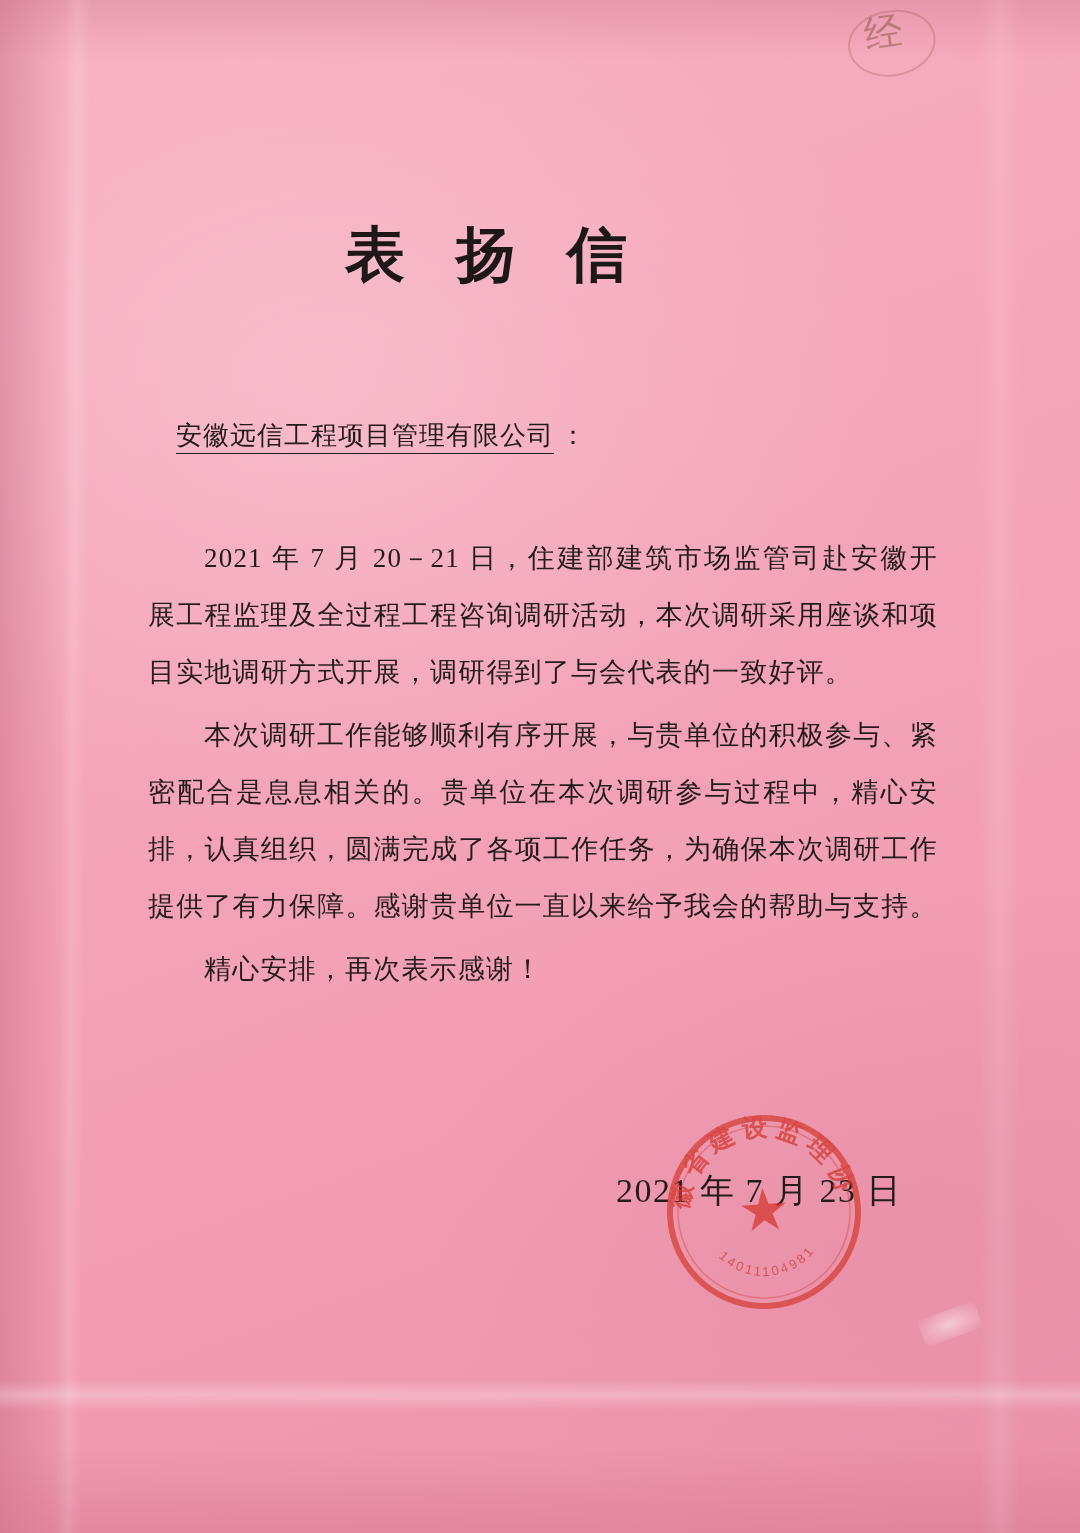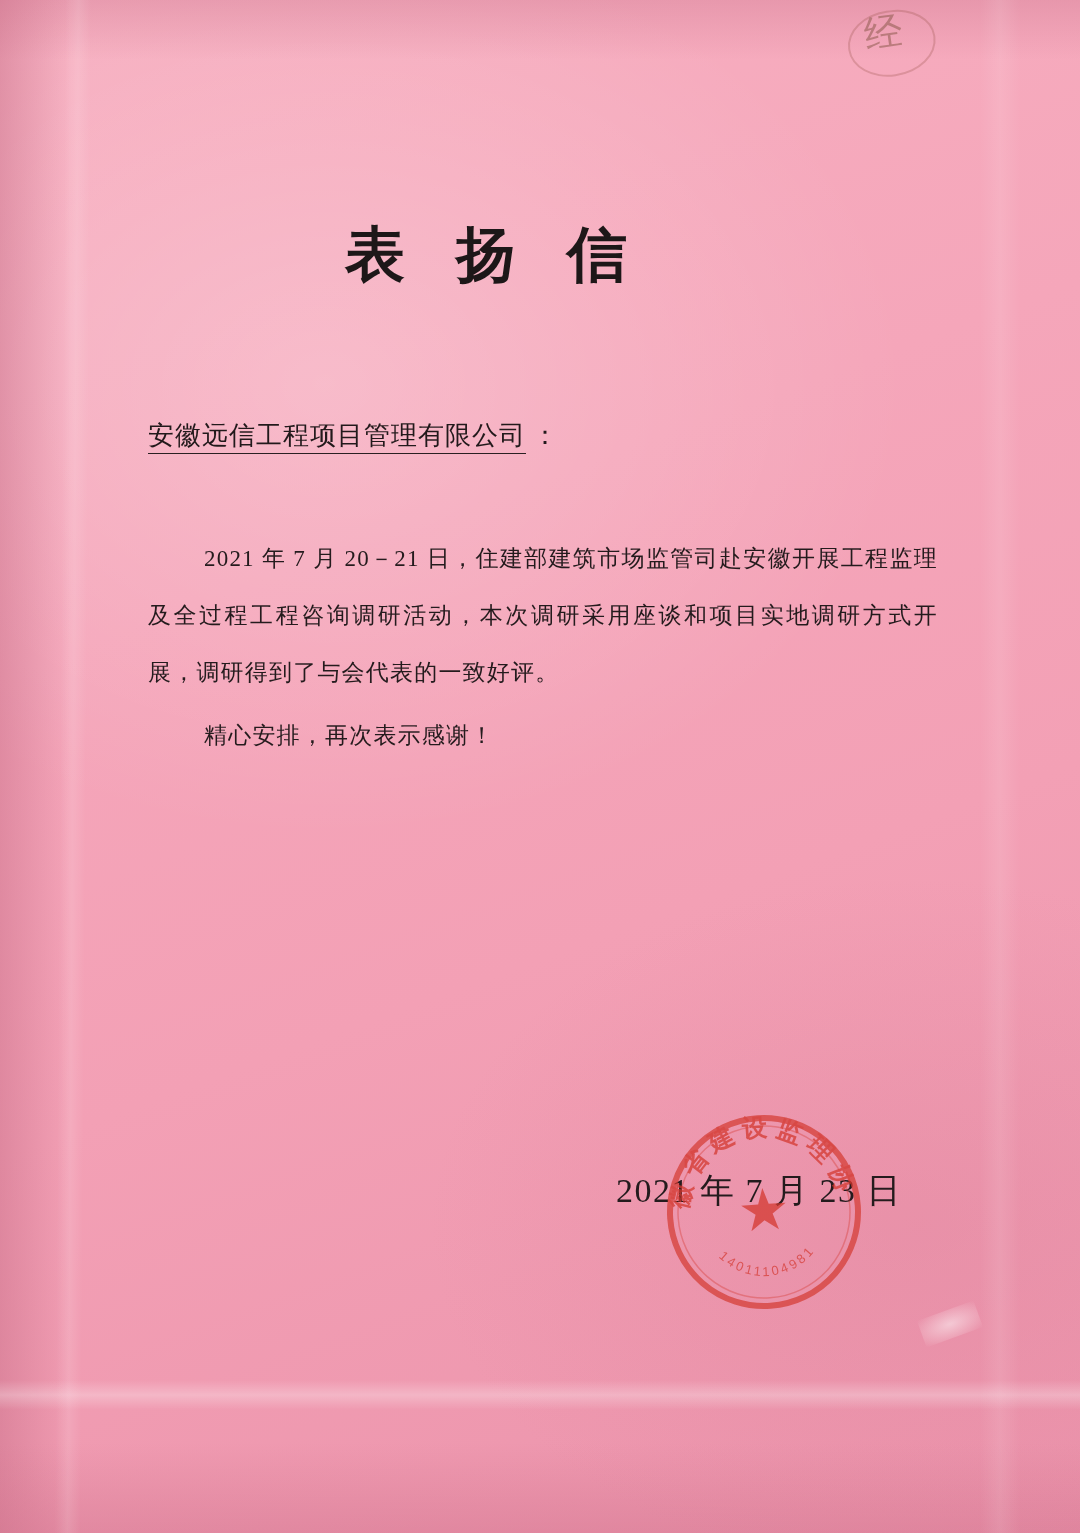--- a/index.html
+++ b/index.html
@@ -106,31 +106,32 @@
     position: absolute;
     left: 148px;
     top: 418px;
     font-size: 26px;
     letter-spacing: 1px;
     color: #22191b;
   }
   #salutation .underlined {
     border-bottom: 1.5px solid #2a2022;
     padding-bottom: 3px;
+    margin-left: 28px;
   }
   #salutation .colon {
     padding-left: 6px;
   }
 
   #body-text {
     position: absolute;
     left: 148px;
     top: 530px;
     width: 790px;
-    font-size: 23px;
+    font-size: 27px;
     line-height: 57px;
     letter-spacing: 1.2px;
     color: #241b1d;
     text-align: justify;
   }
   #body-text p {
     margin: 0 0 6px 0;
     text-indent: 56px;
   }
 
@@ -190,20 +191,21 @@
   <div id="doc">
 
     <div id="title">表 扬 信</div>
 
     <div id="salutation">
       <span class="underlined">安徽远信工程项目管理有限公司</span><span class="colon">：</span>
     </div>
 
     <div id="body-text">
       <p>2021 年 7 月 20－21 日，住建部建筑市场监管司赴安徽开展工程监理及全过程工程咨询调研活动，本次调研采用座谈和项目实地调研方式开展，调研得到了与会代表的一致好评。</p>
+      <p>本次调研工作能够顺利有序开展，与贵单位的积极参与、紧密配合是息息相关的。贵单位在本次调研参与过程中，精心安排，认真组织，圆满完成了各项工作任务，为确保本次调研工作提供了有力保障。感谢贵单位一直以来给予我会的帮助与支持。</p>
       <p>精心安排，再次表示感谢！</p>
     </div>
 
     <div id="date-line">2021 年 7 月 23 日</div>
 
     <div id="seal">
       <svg class="seal-svg" width="208" height="208" viewBox="0 0 208 208" xmlns="http://www.w3.org/2000/svg">
         <defs>
           <path id="sealTopArc" d="M 28,104 A 76,76 0 0 1 180,104"></path>
           <path id="sealBottomArc" d="M 40,104 A 64,64 0 0 0 168,104"></path>

